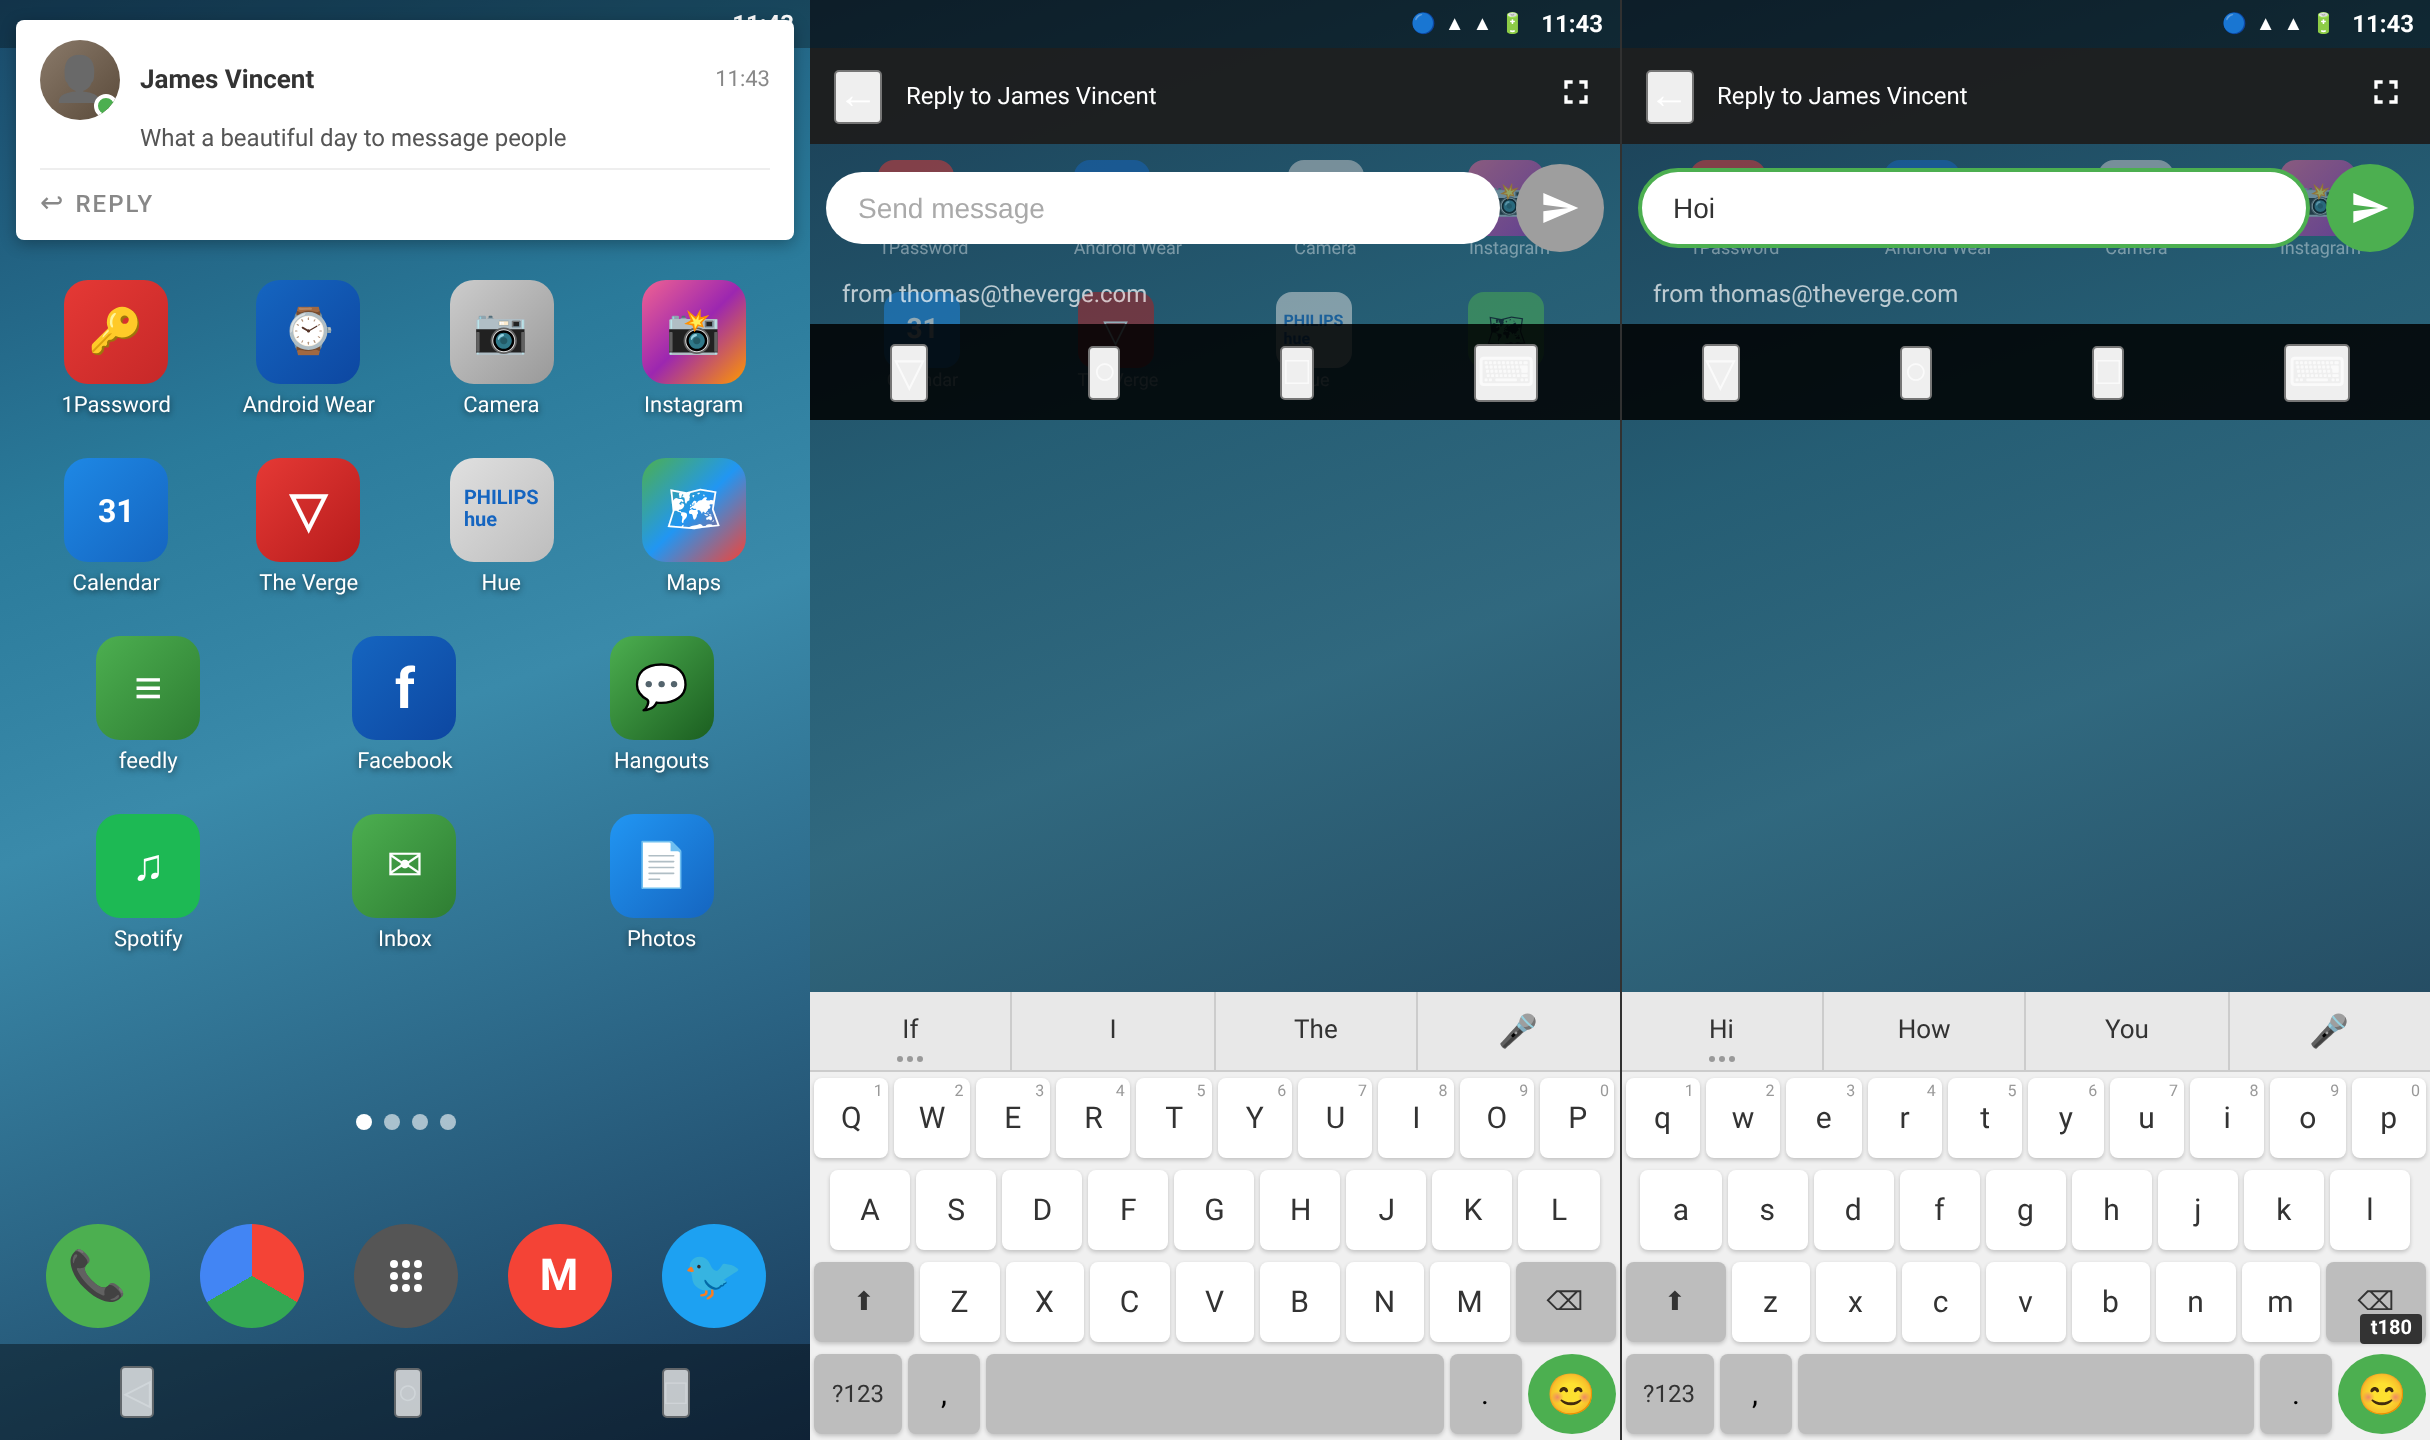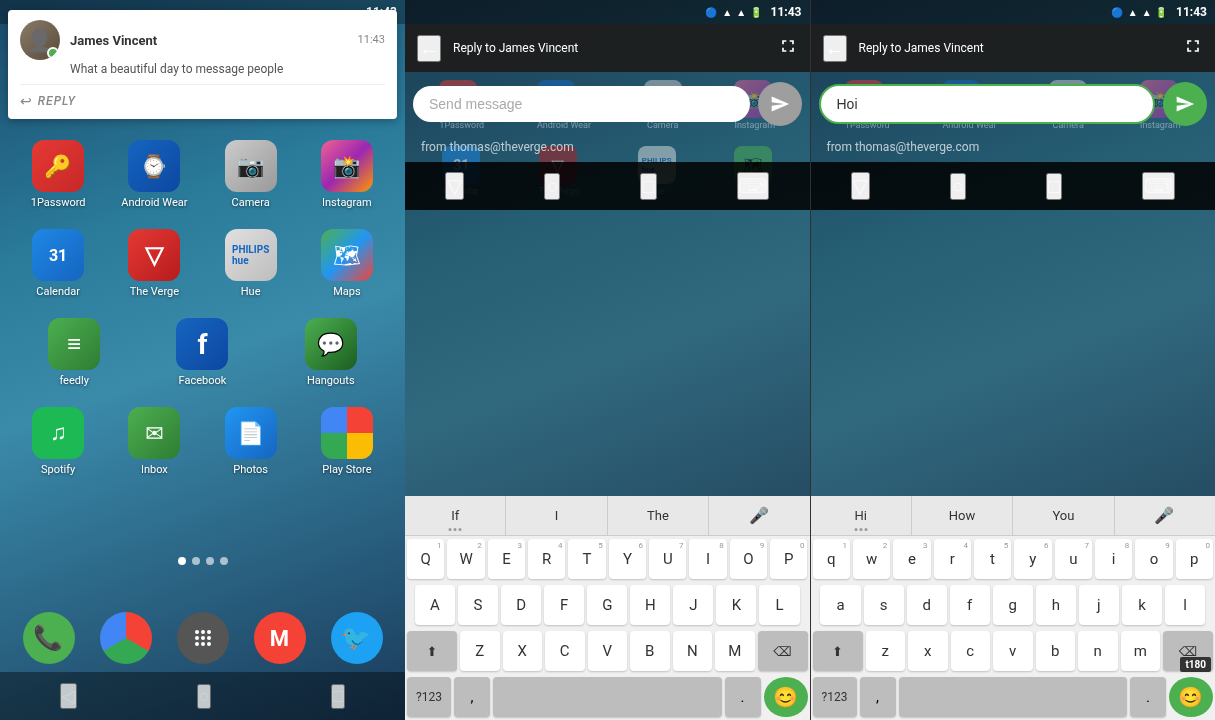--- a/index.html
+++ b/index.html
@@ -124,21 +124,20 @@
     .reply-icon {
       color: #888;
       font-size: 14px;
       margin-right: 6px;
     }
     .reply-text {
       font-size: 12px;
       color: #888;
       font-weight: 500;
       letter-spacing: 1px;
-      font-style: italic;
     }
 
     
     .app-grid {
       position: absolute;
       top: 130px;
       left: 0;
       right: 0;
       padding: 10px 10px;
       z-index: 5;
@@ -672,25 +671,20 @@
         <div class="app-icon icon-spotify">♫</div>
         <span class="app-label">Spotify</span>
       </div>
       <div class="app-item">
         <div class="app-icon icon-inbox">✉</div>
         <span class="app-label">Inbox</span>
       </div>
       <div class="app-item">
         <div class="app-icon icon-create">📄</div>
         <span class="app-label">Photos</span>
-      </div>
-      <div class="app-item">
-        <div class="app-icon icon-playstore" style="background:conic-gradient(#f44336 0deg 90deg,#fbbc04 90deg 180deg,#34a853 180deg 270deg,#4285f4 270deg 360deg);">
-        </div>
-        <span class="app-label">Play Store</span>
       </div>
     </div>
   </div>
 
   <div class="dots-row">
     <div class="dot active"></div>
     <div class="dot"></div>
     <div class="dot"></div>
     <div class="dot"></div>
   </div>

